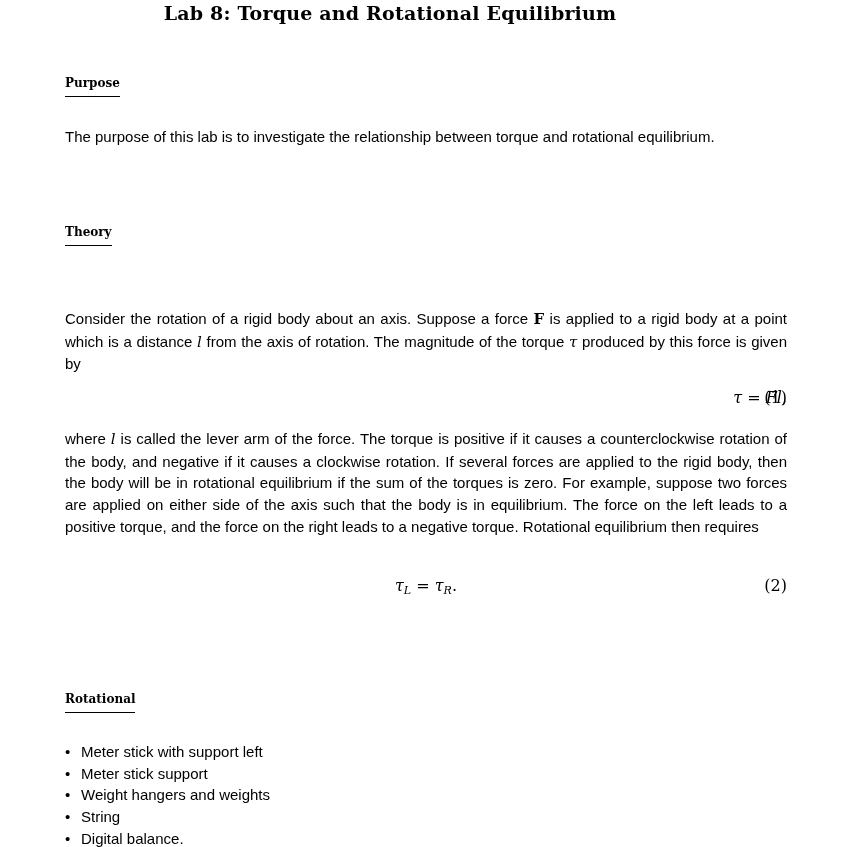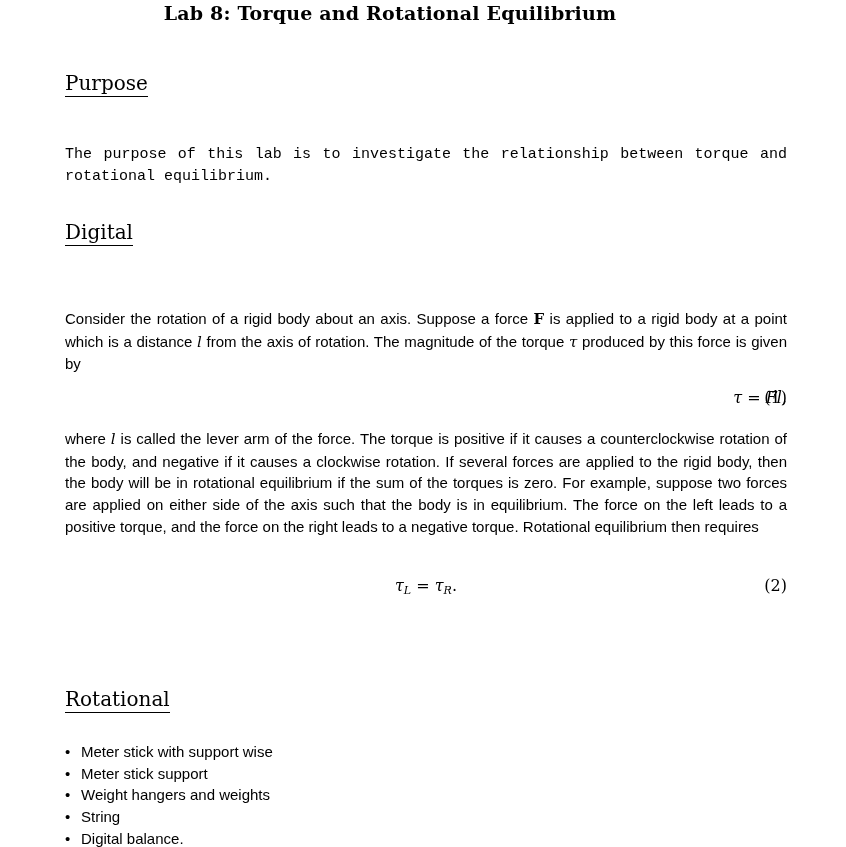--- a/index.html
+++ b/index.html
@@ -22,43 +22,43 @@
     font-family: "DejaVu Serif", serif;
     font-weight: bold;
     font-size: 19px;
     line-height: 26px;
     letter-spacing: 0.2px;
   }
   .section-heading {
     position: absolute;
     left: 65px;
     font-family: "DejaVu Serif", serif;
-    font-weight: normal;
-    font-size: 20px;
+    font-weight: bold;
+    font-size: 12px;
     line-height: 22px;
   }
   .section-heading .underlined {
     display: inline-block;
     padding-bottom: 2px;
     border-bottom: 1.5px solid #000000;
   }
   .heading-purpose   { top: 72px; }
   .heading-theory    { top: 221px; }
   .heading-equipment { top: 688px; }
   .body-para {
     position: absolute;
     left: 65px;
     width: 722px;
     font-size: 15px;
     line-height: 21.7px;
     text-align: justify;
     hyphens: manual;
     -webkit-hyphens: manual;
   }
-  .para-purpose  { top: 144px; font-family: Liberation Mono, monospace; }
+  .para-purpose  { top: 126px; }
   .para-theory-1 { top: 274px; margin-top: 34px; }
   .para-theory-2 { top: 428px; }
   .math-it {
     font-family: "DejaVu Serif", serif;
     font-style: italic;
   }
   .math-bf {
     font-family: "DejaVu Serif", serif;
     font-weight: bold;
     font-style: normal;
@@ -111,21 +111,21 @@
 
   <div class="section-heading heading-purpose">
     <span class="underlined">Purpose</span>
   </div>
 
   <div class="body-para para-purpose">
     <span>The purpose of this lab is to investigate the relationship between torque and rotational equilib­rium.</span>
   </div>
 
   <div class="section-heading heading-theory">
-    <span class="underlined">Digital</span>
+    <span class="underlined">Theory</span>
   </div>
 
   <div class="body-para para-theory-1"><span>Consider the rotation of a rigid body about an axis. Suppose a force </span><span class="math-bf">F</span><span> is applied to a rigid body at a point which is a distance </span><span class="math-it">l</span><span> from the axis of rotation. The magnitude of the torque </span><span class="math-it">τ</span><span> produced by this force is given by</span></div>
 
   <div class="equation-row eq-1">
     <span class="eq-body"><span class="var">τ</span><span> = </span><span class="var">F</span><span class="var">l</span><span>,</span></span>
     <span class="eq-number">(1)</span>
   </div>
 
   <div class="body-para para-theory-2"><span>where </span><span class="math-it">l</span><span> is called the lever arm of the force. The torque is positive if it causes a counterclock­wise rotation of the body, and negative if it causes a clockwise rotation. If several forces are applied to the rigid body, then the body will be in rotational equilibrium if the sum of the torques is zero. For example, suppose two forces are applied on either side of the axis such that the body is in equilibrium. The force on the left leads to a positive torque, and the force on the right leads to a negative torque. Rotational equilibrium then requires</span></div>
@@ -135,21 +135,21 @@
     <span class="eq-number">(2)</span>
   </div>
 
   <div class="section-heading heading-equipment">
     <span class="underlined">Rotational</span>
   </div>
 
   <div class="equipment-list">
     <div class="li">
       <span class="bullet">•</span>
-      <span>Meter stick with support wise</span>
+      <span>Meter stick with support left</span>
     </div>
     <div class="li">
       <span class="bullet">•</span>
       <span>Meter stick support</span>
     </div>
     <div class="li">
       <span class="bullet">•</span>
       <span>Weight hangers and weights</span>
     </div>
     <div class="li">

